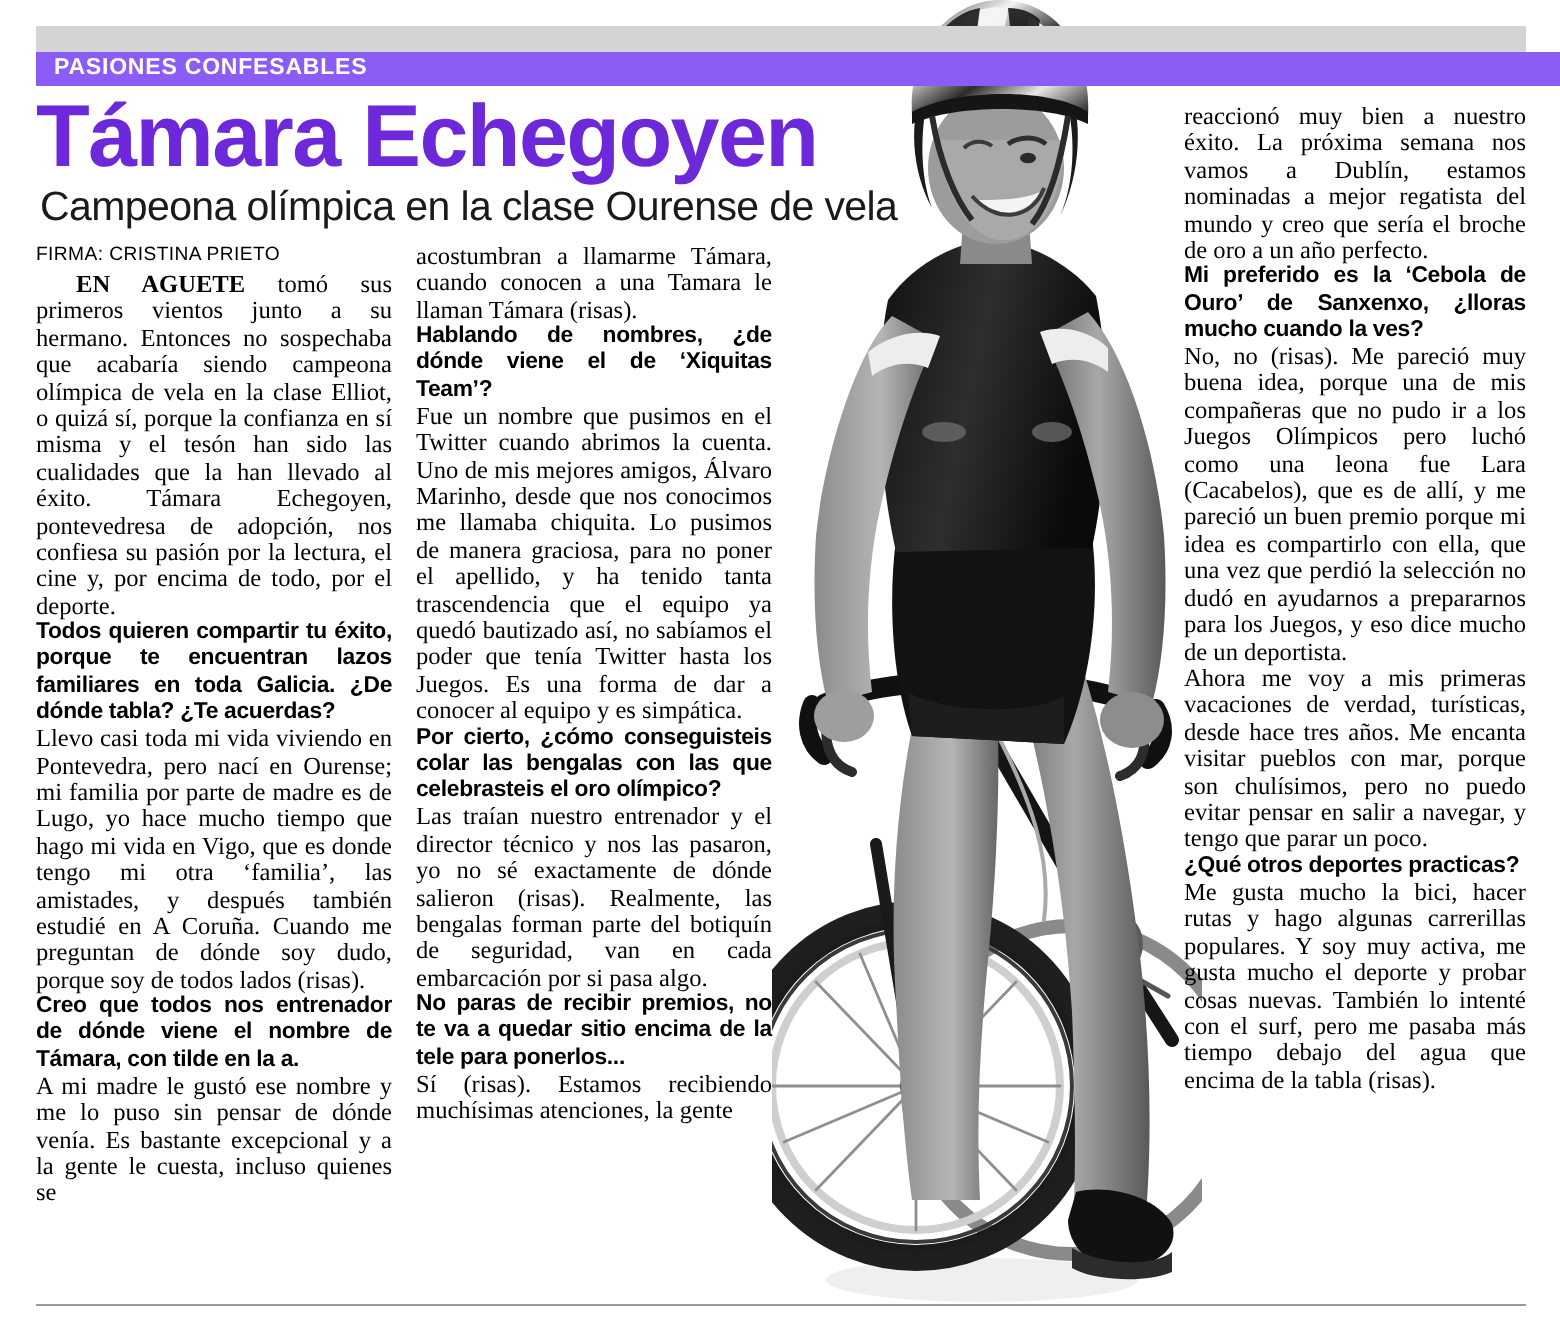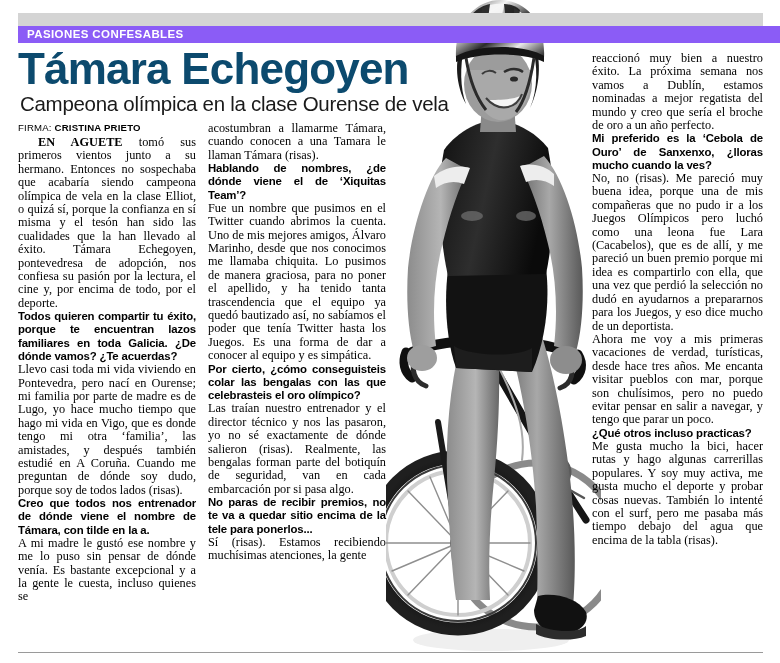--- a/index.html
+++ b/index.html
@@ -64,21 +64,21 @@
     width: 560px;
     z-index: 4;
   }
   .headline {
     font-family: "Liberation Sans", sans-serif;
     font-weight: bold;
     font-size: 44px;
     line-height: 45px;
     letter-spacing: -0.8px;
     margin: 0;
-    color: #0c4a6e;
+    color: #6d28d9;
   }
   .subhead {
     font-family: "Liberation Sans", sans-serif;
     font-weight: normal;
     font-size: 20.5px;
     line-height: 23px;
     letter-spacing: -0.3px;
     margin: 1px 0 0 2px;
     color: #1a1a1a;
   }
@@ -121,21 +121,21 @@
   #col3 { left: 592px; top: 52px;  width: 171px; }
 
   .byline {
     font-family: "Liberation Sans", sans-serif;
     font-size: 9.6px;
     line-height: 12px;
     letter-spacing: 0.2px;
     margin-bottom: 2px !important;
     text-align: left;
   }
-  .byline .name { font-weight: bold; }
+  .byline .name { font-weight: normal; }
   .lede-start {
     font-family: "Liberation Serif", serif;
     font-weight: bold;
     margin-left: 20px;
   }
 
   
   .bottom-rule {
     position: absolute;
     left: 18px;
@@ -301,38 +301,38 @@
   </div>
 
   <div class="headline-block">
     <h1 class="headline">Támara Echegoyen</h1>
     <div class="subhead">Campeona olímpica en la clase Ourense de vela</div>
   </div>
 
   <div class="col" id="col1">
     <p class="byline"><span>FIRMA:</span> <span class="name">CRISTINA PRIETO</span></p>
   <p class="a"><span class="lede-start">EN AGUETE</span> tomó sus primeros vientos junto a su hermano. Entonces no sospechaba que acabaría siendo campeona olímpica de vela en la clase Elliot, o quizá sí, porque la confianza en sí misma y el tesón han sido las cualidades que la han llevado al éxito. Támara Echegoyen, pontevedresa de adopción, nos confiesa su pasión por la lectura, el cine y, por encima de todo, por el deporte.</p>
-      <p class="q">Todos quieren compartir tu éxito, porque te encuentran lazos familiares en toda Galicia. ¿De dónde vamos? ¿Te acuerdas?</p>
+      <p class="q">Todos quieren compartir tu éxito, porque te encuentran lazos familiares en toda Galicia. ¿De dónde tabla? ¿Te acuerdas?</p>
       <p class="a">Llevo casi toda mi vida viviendo en Pontevedra, pero nací en Ourense; mi familia por parte de madre es de Lugo, yo hace mucho tiempo que hago mi vida en Vigo, que es donde tengo mi otra ‘familia’, las amistades, y después también estudié en A Coruña. Cuando me preguntan de dónde soy dudo, porque soy de todos lados (risas).</p>
       <p class="q">Creo que todos nos entrenador de dónde viene el nombre de Támara, con tilde en la a.</p>
       <p class="a">A mi madre le gustó ese nombre y me lo puso sin pensar de dónde venía. Es bastante excepcional y a la gente le cuesta, incluso quienes se</p>
     </div>
   <div class="col" id="col2">
       <p class="a">acostumbran a llamarme Támara, cuando conocen a una Tamara le llaman Támara (risas).</p>
       <p class="q">Hablando de nombres, ¿de dónde viene el de ‘Xiquitas Team’?</p>
       <p class="a">Fue un nombre que pusimos en el Twitter cuando abrimos la cuenta. Uno de mis mejores amigos, Álvaro Marinho, desde que nos conocimos me llamaba chiquita. Lo pusimos de manera graciosa, para no poner el apellido, y ha tenido tanta trascendencia que el equipo ya quedó bautizado así, no sabíamos el poder que tenía Twitter hasta los Juegos. Es una forma de dar a conocer al equipo y es simpática.</p>
       <p class="q">Por cierto, ¿cómo conseguisteis colar las bengalas con las que celebrasteis el oro olímpico?</p>
       <p class="a">Las traían nuestro entrenador y el director técnico y nos las pasaron, yo no sé exactamente de dónde salieron (risas). Realmente, las bengalas forman parte del botiquín de seguridad, van en cada embarcación por si pasa algo.</p>
       <p class="q">No paras de recibir premios, no te va a quedar sitio encima de la tele para ponerlos...</p>
       <p class="a">Sí (risas). Estamos recibiendo muchísimas atenciones, la gente</p>
     </div>
   <div class="col" id="col3">
       <p class="a">reaccionó muy bien a nuestro éxito. La próxima semana nos vamos a Dublín, estamos nominadas a mejor regatista del mundo y creo que sería el broche de oro a un año perfecto.</p>
       <p class="q">Mi preferido es la ‘Cebola de Ouro’ de Sanxenxo, ¿lloras mucho cuando la ves?</p>
       <p class="a">No, no (risas). Me pareció muy buena idea, porque una de mis compañeras que no pudo ir a los Juegos Olímpicos pero luchó como una leona fue Lara (Cacabelos), que es de allí, y me pareció un buen premio porque mi idea es compartirlo con ella, que una vez que perdió la selección no dudó en ayudarnos a prepararnos para los Juegos, y eso dice mucho de un deportista.</p>
       <p class="a">Ahora me voy a mis primeras vacaciones de verdad, turísticas, desde hace tres años. Me encanta visitar pueblos con mar, porque son chulísimos, pero no puedo evitar pensar en salir a navegar, y tengo que parar un poco.</p>
-      <p class="q">¿Qué otros incluso practicas?</p>
+      <p class="q">¿Qué otros deportes practicas?</p>
       <p class="a">Me gusta mucho la bici, hacer rutas y hago algunas carrerillas populares. Y soy muy activa, me gusta mucho el deporte y probar cosas nuevas. También lo intenté con el surf, pero me pasaba más tiempo debajo del agua que encima de la tabla (risas).</p>
     </div>
 
   <div class="bottom-rule"></div>
 
 </div>
 
 </body></html>

